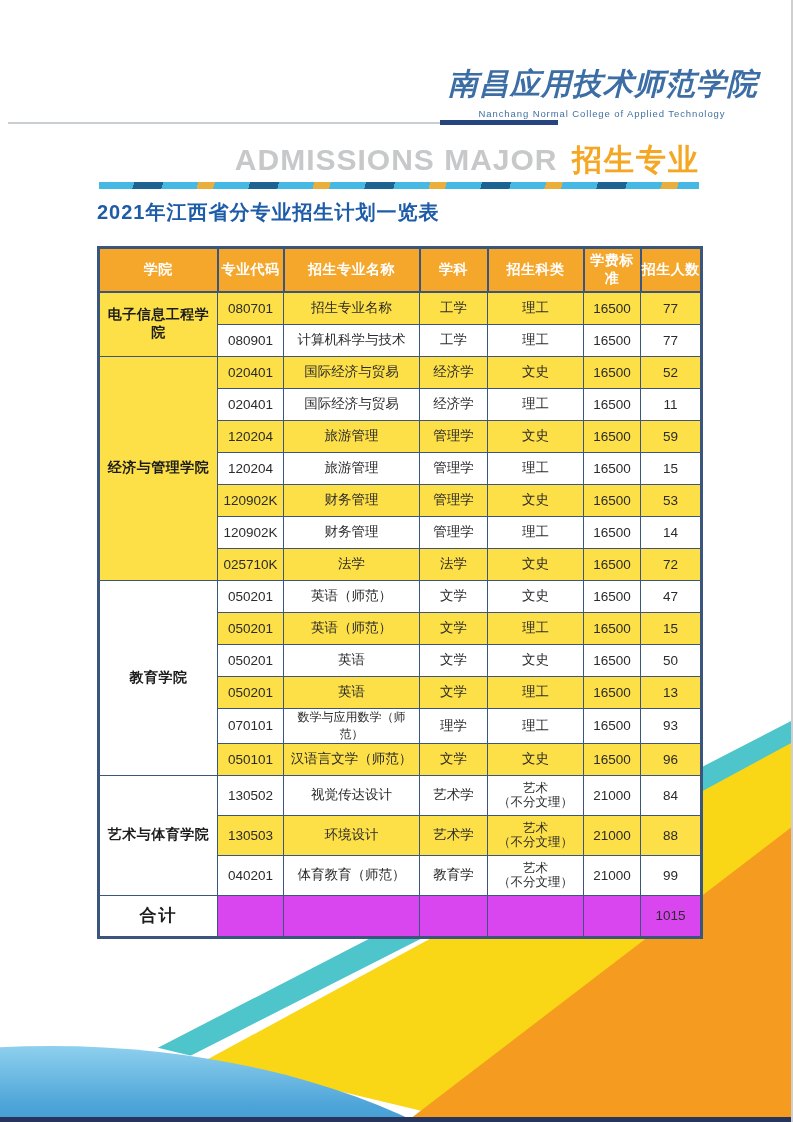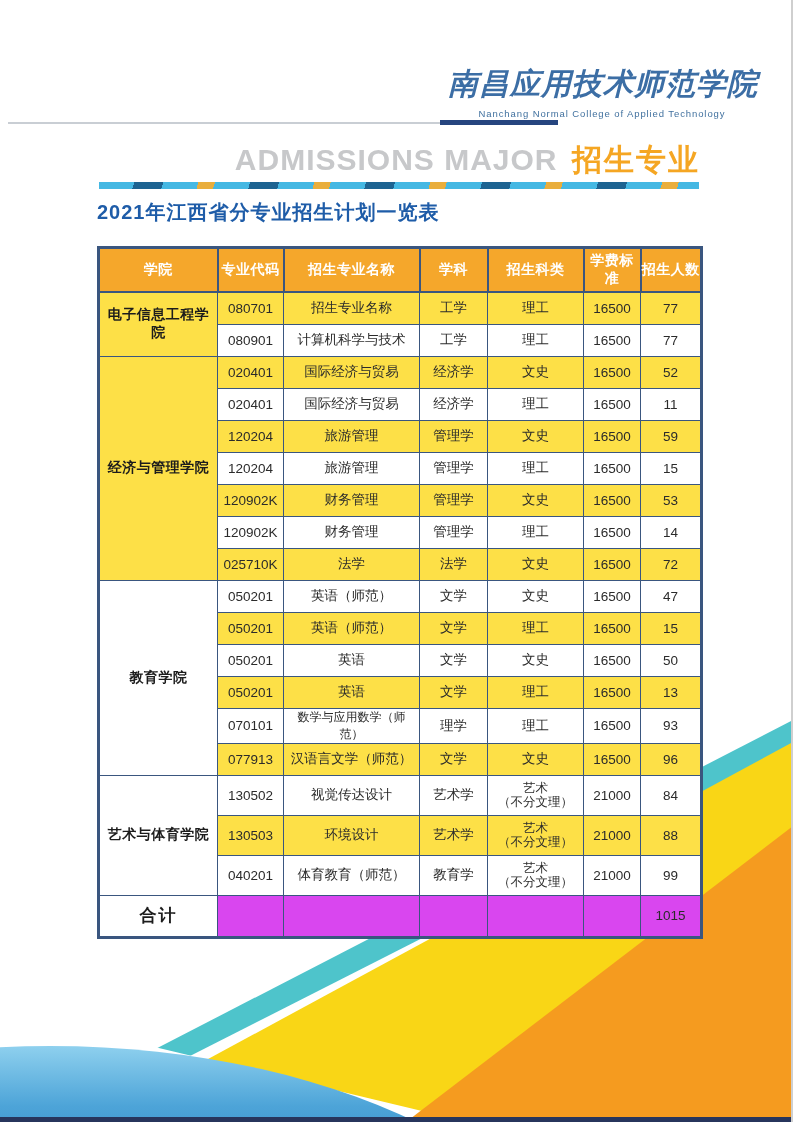--- a/index.html
+++ b/index.html
@@ -235,21 +235,21 @@
           </tr>
           <tr class="r-normal">
             <td>070101</td>
             <td class="small-text">数学与应用数学（师范）</td>
             <td>理学</td>
             <td>理工</td>
             <td>16500</td>
             <td>93</td>
           </tr>
           <tr class="blue r-normal">
-            <td>077913</td>
+            <td>050101</td>
             <td>汉语言文学（师范）</td>
             <td>文学</td>
             <td>文史</td>
             <td>16500</td>
             <td>96</td>
           </tr>
           <tr class="r-tall">
             <td class="college" rowspan="3">艺术与体育学院</td>
             <td>130502</td>
             <td>视觉传达设计</td>

